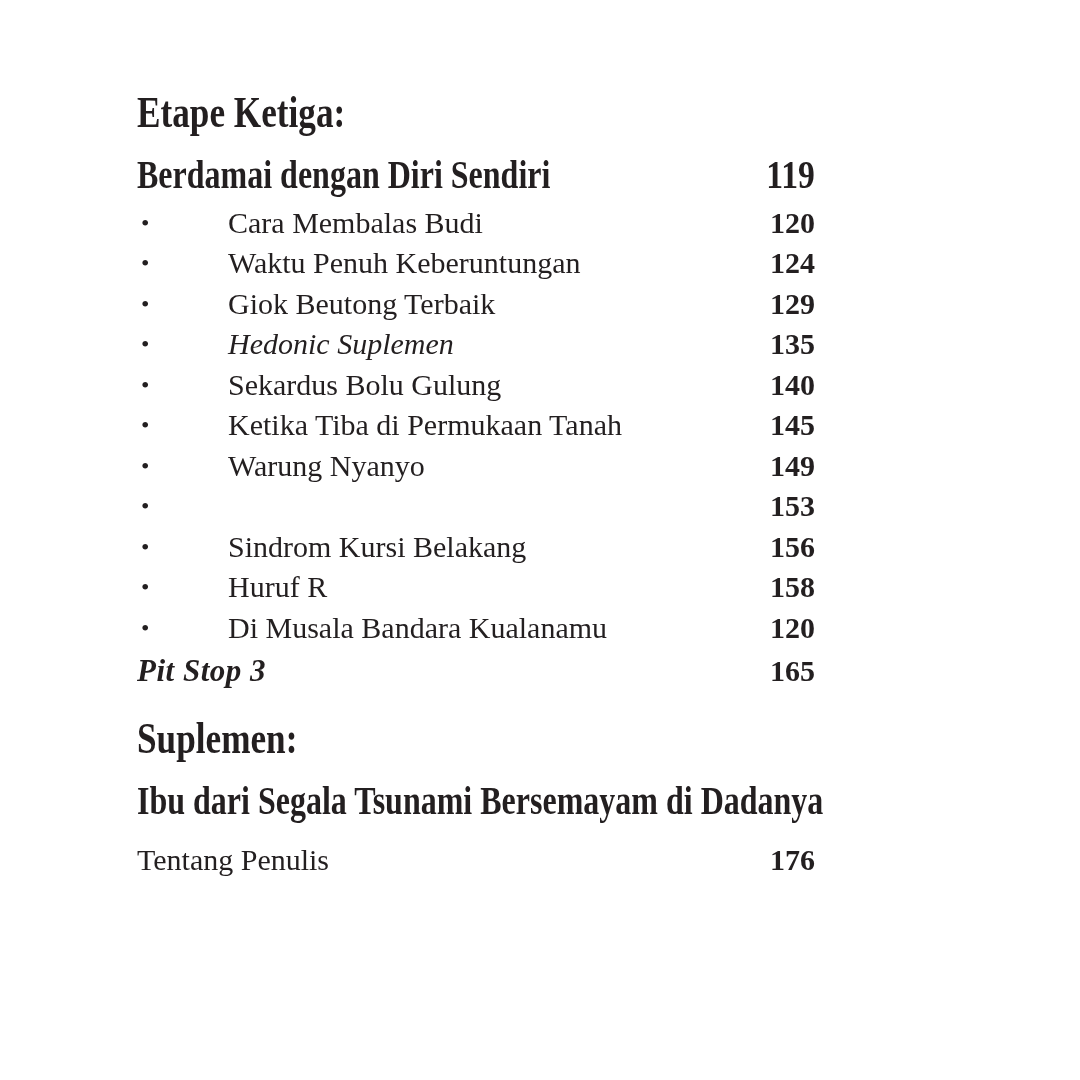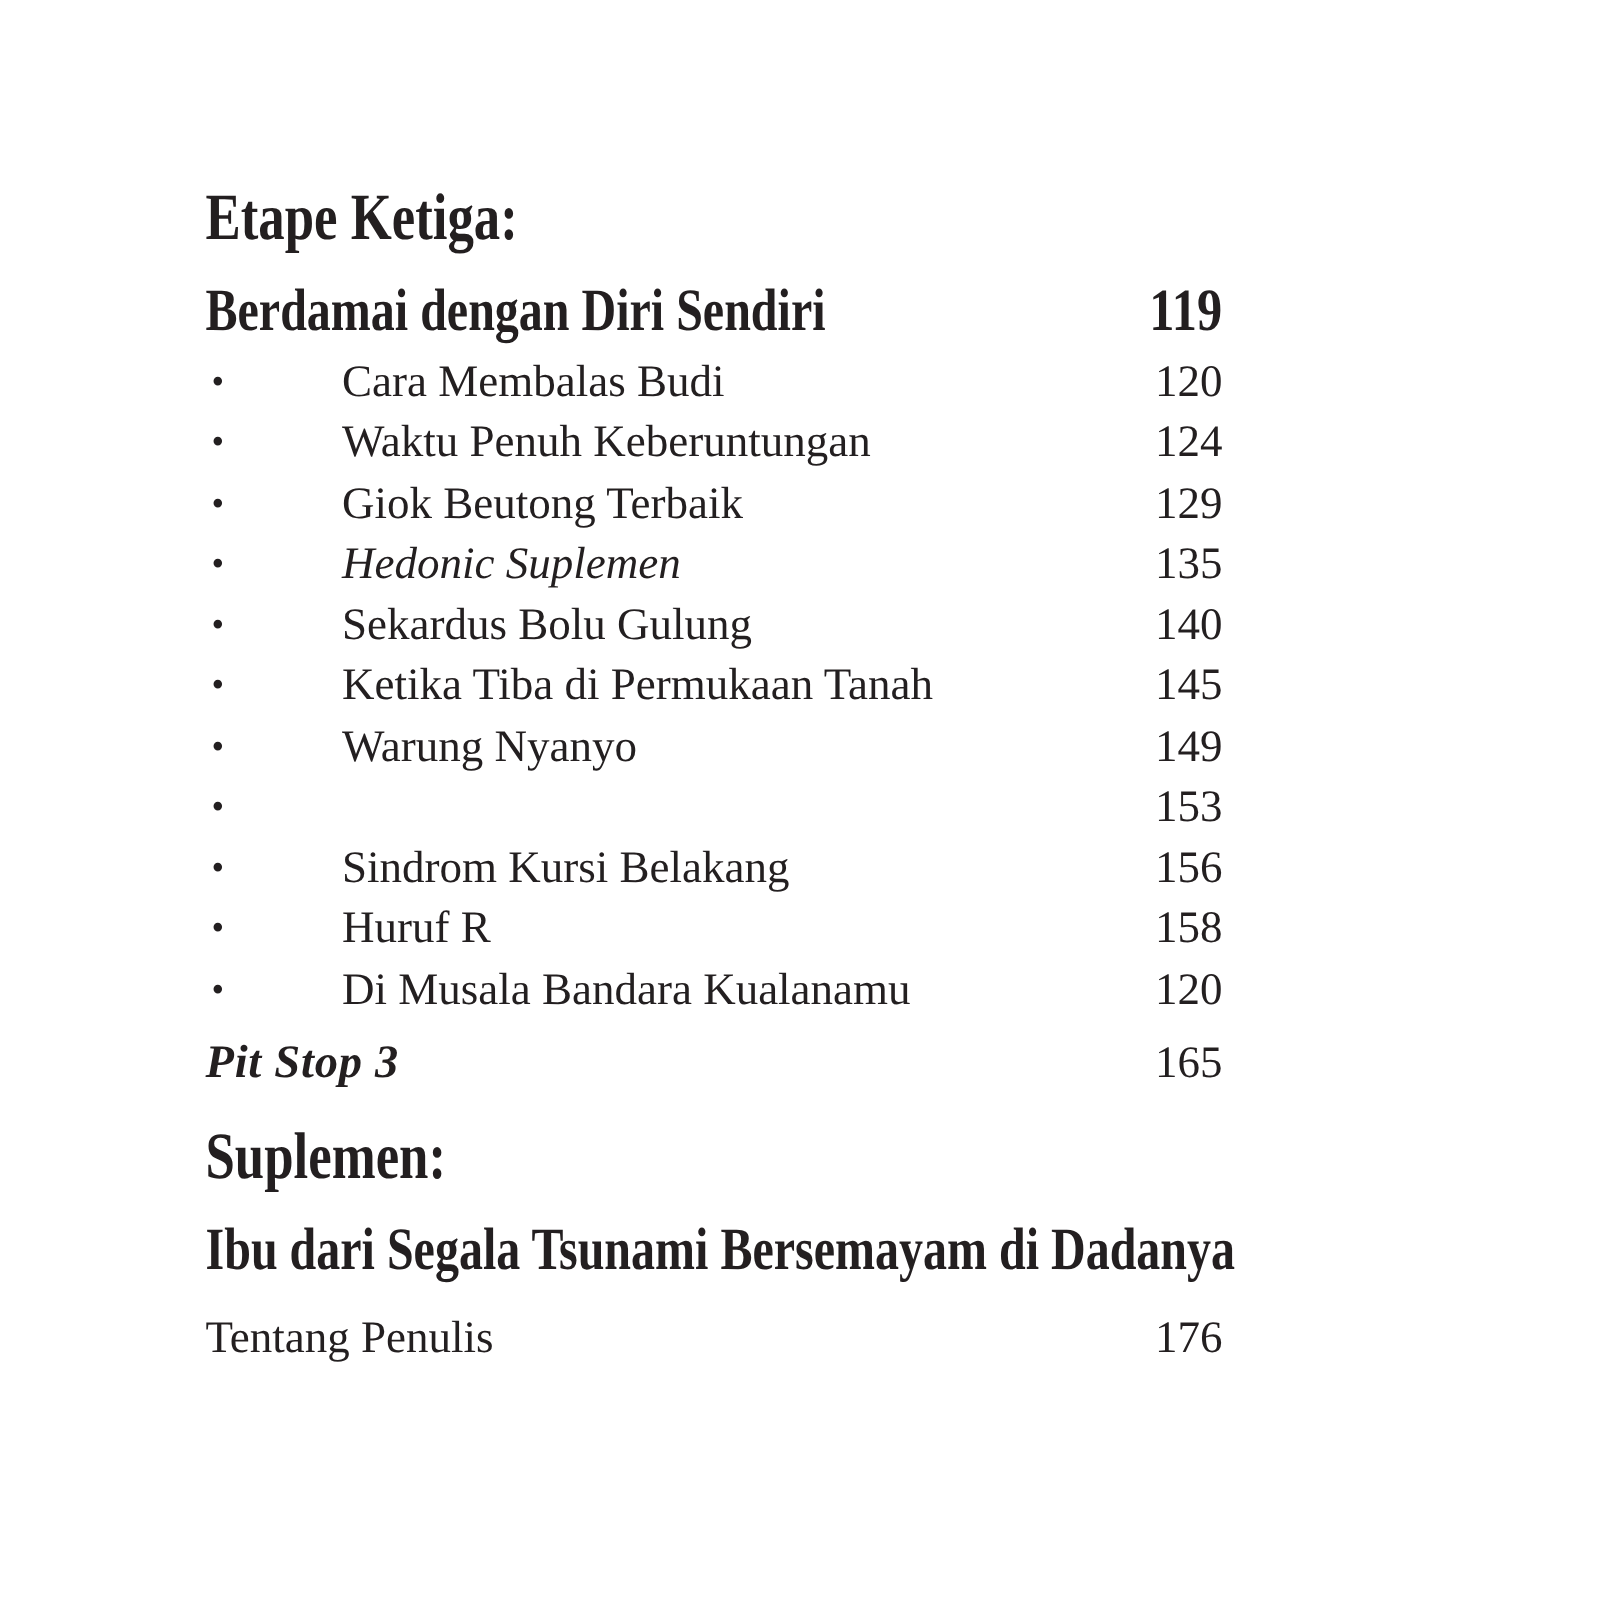--- a/index.html
+++ b/index.html
@@ -6,21 +6,21 @@
   html, body {
     width: 1080px; height: 1080px;
     background: #ffffff;
     font-family: "Liberation Serif", serif;
   }
   .page {
     position: relative;
     width: 948px; height: 1080px;
     background: #ffffff;
     color: #231f20;
-    padding: 120px 133px 0 137px;
+    padding: 88px 133px 0 137px;
     overflow: hidden;
   }
 
   
   .display-heading {
     font-weight: bold;
     font-size: 44px;
     line-height: 1.15;
     letter-spacing: 0px;
     margin-bottom: 4px;
@@ -66,28 +66,28 @@
     align-items: center;
   }
   .bullet {
     width: 63px;
     font-size: 24px;
     line-height: 1;
     padding-left: 4px;
   }
   .item-label { white-space: nowrap; margin-left: 28px; }
   .item-label.italic { font-style: italic; }
-  .item-page { font-size: 30px; }
+  .item-page { font-size: 30px; font-weight: bold; }
 
   
   .pitstop-row {
     height: 46px;
     display: flex;
     justify-content: space-between;
-    align-items: flex-end;
+    align-items: center;
     font-size: 31px;
   }
   .pitstop-label {
     font-weight: bold;
     font-style: italic;
     letter-spacing: 0.5px;
   }
 
   
   .section-suplemen { margin-top: 20px; }

